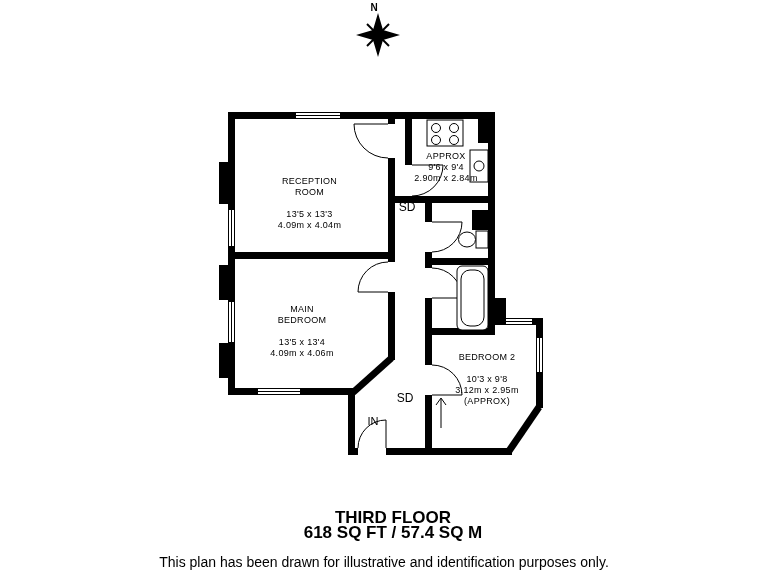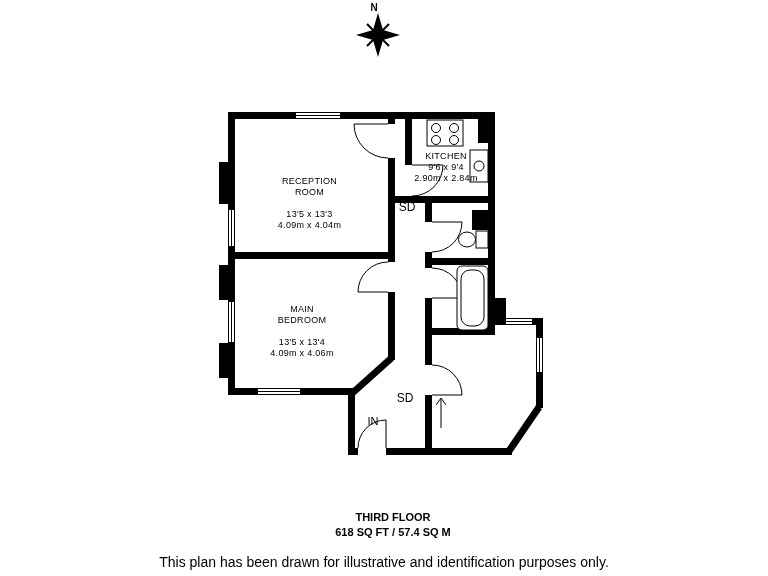--- a/index.html
+++ b/index.html
@@ -18,21 +18,21 @@
     font-size:9px;
     line-height:11px;
     letter-spacing:0.3px;
     color:#000;
   }
   .label .dims{margin-top:11px;}
   .small-label{position:absolute;text-align:center;font-size:12px;line-height:10px;}
   .in-label{position:absolute;text-align:center;font-size:11px;line-height:11px;}
   .floor-title{
     position:absolute;left:293px;top:510px;width:200px;
-    text-align:center;font-size:11px;font-weight:bold;line-height:15px;
+    text-align:center;font-size:17px;font-weight:bold;line-height:15px;
   }
   .disclaimer{
     position:absolute;left:0;top:556px;width:768px;
     text-align:center;font-size:14px;line-height:13px;
   }
 </style>
 </head>
 <body>
 
 <div id="canvas">
@@ -197,32 +197,38 @@
   </svg>
 
   <div class="label" style="left:237px;top:176px;width:145px;">
     <div>RECEPTION</div>
     <div>ROOM</div>
     <div class="dims">13'5 x 13'3</div>
     <div>4.09m x 4.04m</div>
   </div>
 
   <div class="label" style="left:402px;top:151px;width:88px;">
-    <div>KITCHEN</div>
+    <div>APPROX</div>
     <div>9'6 x 9'4</div>
     <div>2.90m x 2.84m</div>
   </div>
 
   <div class="label" style="left:237px;top:304px;width:130px;">
     <div>MAIN</div>
     <div>BEDROOM</div>
     <div class="dims">13'5 x 13'4</div>
     <div>4.09m x 4.06m</div>
   </div>
 
+  <div class="label" style="left:437px;top:352px;width:100px;">
+    <div>BEDROOM 2</div>
+    <div class="dims">10'3 x 9'8</div>
+    <div>3.12m x 2.95m</div>
+    <div>(APPROX)</div>
+  </div>
 
   <div class="small-label" style="left:395px;top:202px;width:24px;">SD</div>
   <div class="small-label" style="left:393px;top:393px;width:24px;">SD</div>
   <div class="in-label" style="left:360px;top:416px;width:26px;">IN</div>
 
   <div class="floor-title">
     <div>THIRD FLOOR</div>
     <div>618 SQ FT / 57.4 SQ M</div>
   </div>
 

